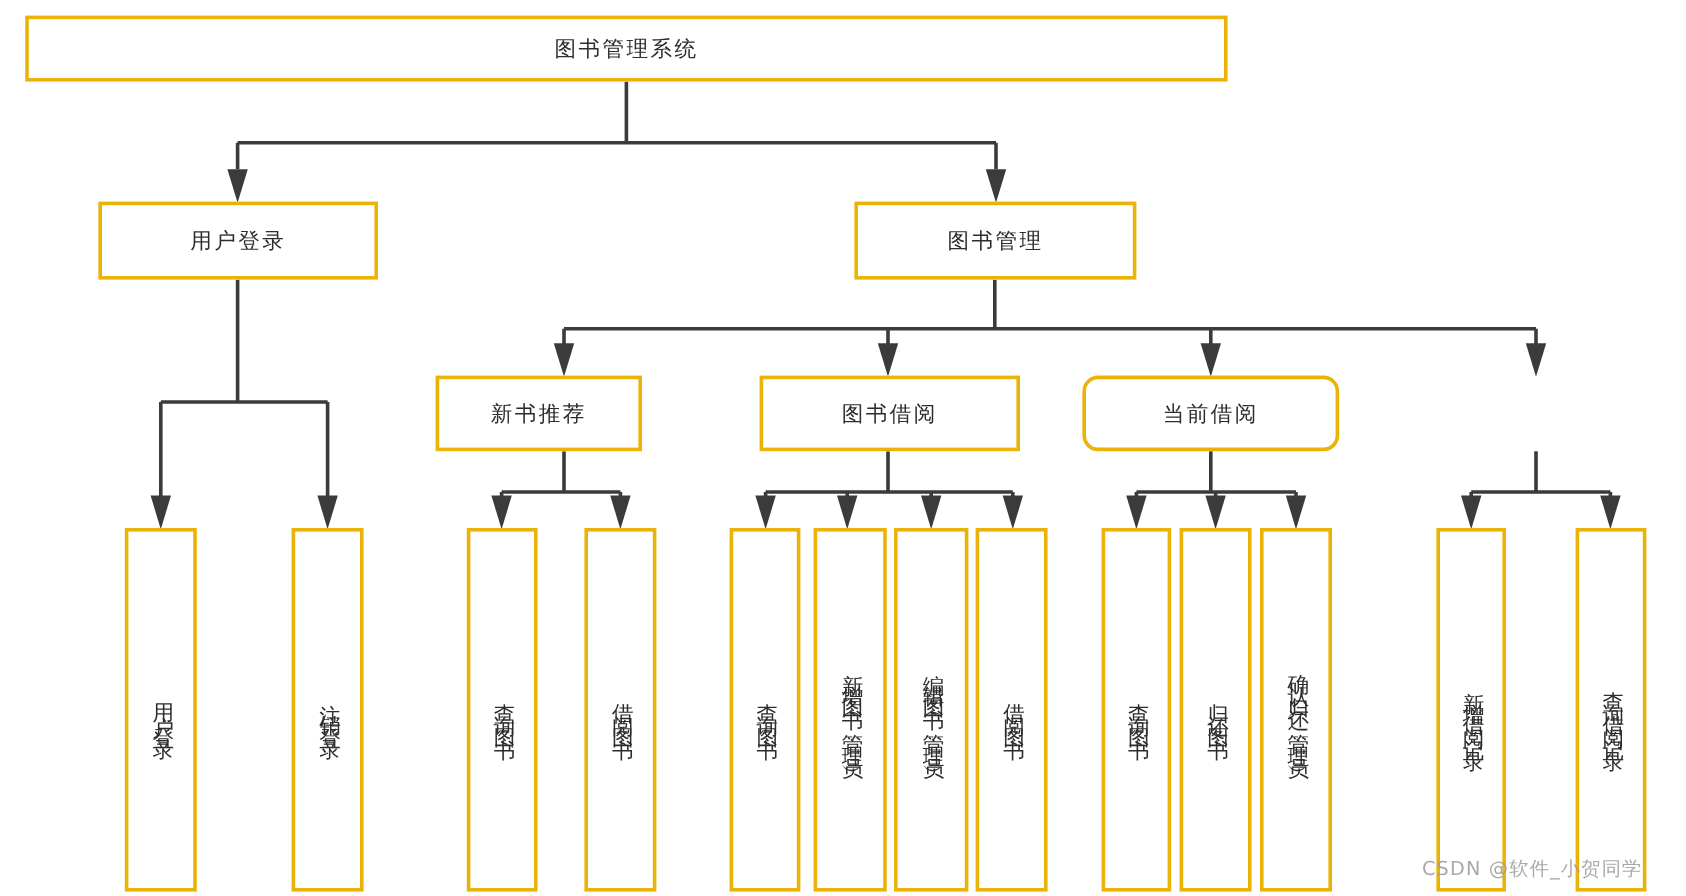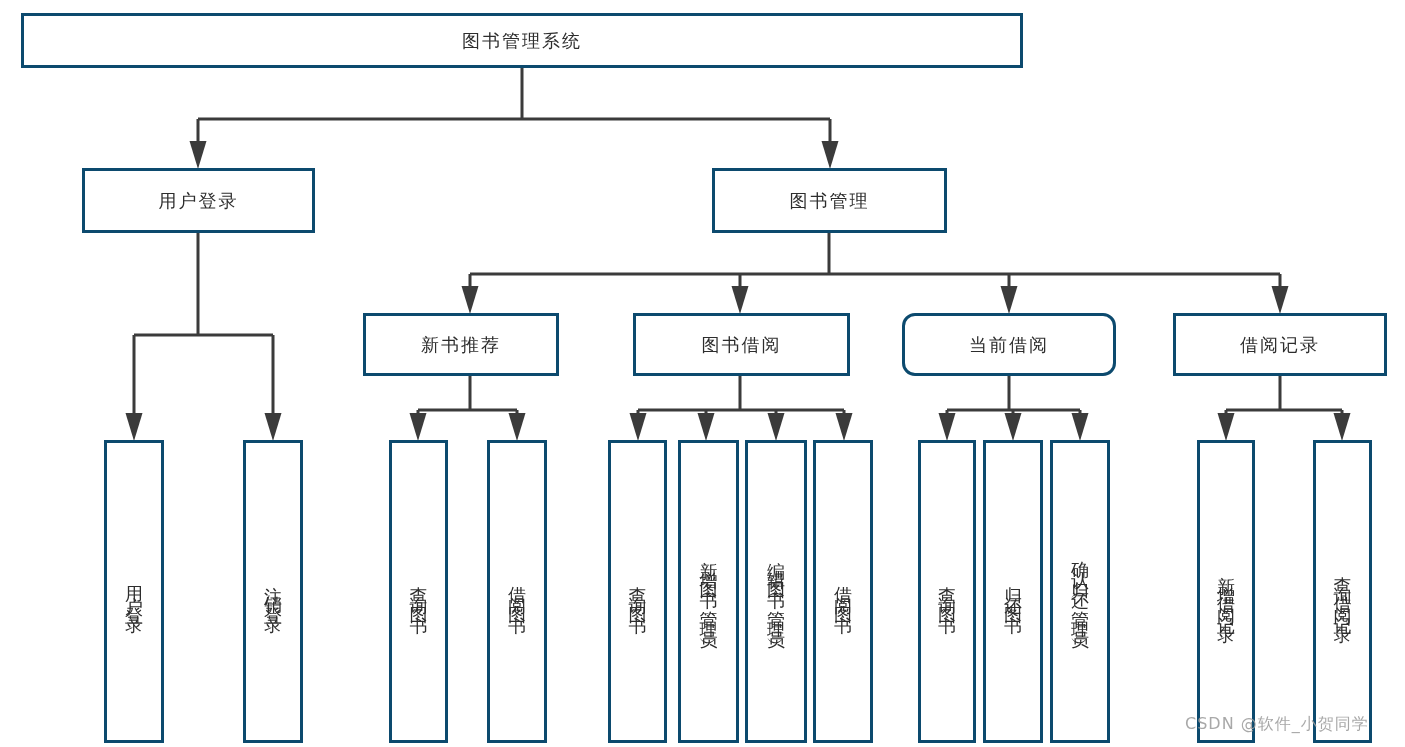--- a/index.html
+++ b/index.html
@@ -8,38 +8,39 @@
     width:1405px;height:747px;
     background:#ffffff;
     font-family:"DejaVu Sans","Liberation Sans",sans-serif;
     overflow:hidden;
   }
   #wires{position:absolute;left:0;top:0;width:1405px;height:747px;pointer-events:none;}
   .box{
     position:absolute;
     box-sizing:border-box;
     background:#ffffff;
-    border:3px solid #0c4a6e;
+    border:3px solid #eab308;
     display:flex;align-items:center;justify-content:center;
     color:#2d2d2d;
+    font-family:Liberation Mono, monospace;
   }
   .hlabel{font-size:18px;letter-spacing:2px;white-space:nowrap;}
   .vlabel{
     writing-mode:vertical-rl;
     text-orientation:mixed;
     font-size:18px;
     letter-spacing:10px;
     white-space:nowrap;
     color:#2d2d2d;
   }
   
   .n-root{left:21px;top:13px;width:1002px;height:55px;}
   .n-login{left:82px;top:168px;width:233px;height:65px;}
   .n-mgmt{left:712px;top:168px;width:235px;height:65px;text-align:center;}
-  .n-newbook{left:363px;top:313px;width:196px;height:63px;}
+  .n-newbook{left:363px;top:313px;width:172px;height:63px;}
   .n-borrow{left:633px;top:313px;width:217px;height:63px;}
   .n-current{left:902px;top:313px;width:214px;height:63px;border-radius:13px;}
   .n-records{left:1173px;top:313px;width:214px;height:63px;}
   .leaf{top:440px;height:303px;}
   .n-a1{left:104px;width:60px;}
   .n-a2{left:243px;width:60px;}
   .n-b1{left:389px;width:59px;}
   .n-b2{left:487px;width:60px;}
   .n-c1{left:608px;width:59px;}
   .n-c2{left:678px;width:61px;}
@@ -123,23 +124,20 @@
 
   <div class="box n-newbook">
     <span class="hlabel">新书推荐</span>
   </div>
   <div class="box n-borrow">
     <span class="hlabel">图书借阅</span>
   </div>
   <div class="box n-current">
     <span class="hlabel">当前借阅</span>
   </div>
-  <div class="box n-records">
-    <span class="hlabel">借阅记录</span>
-  </div>
 
   <div class="box leaf n-a1">
     <span class="vlabel">用户登录</span>
   </div>
   <div class="box leaf n-a2">
     <span class="vlabel">注销登录</span>
   </div>
 
   <div class="box leaf n-b1">
     <span class="vlabel">查询图书</span>

